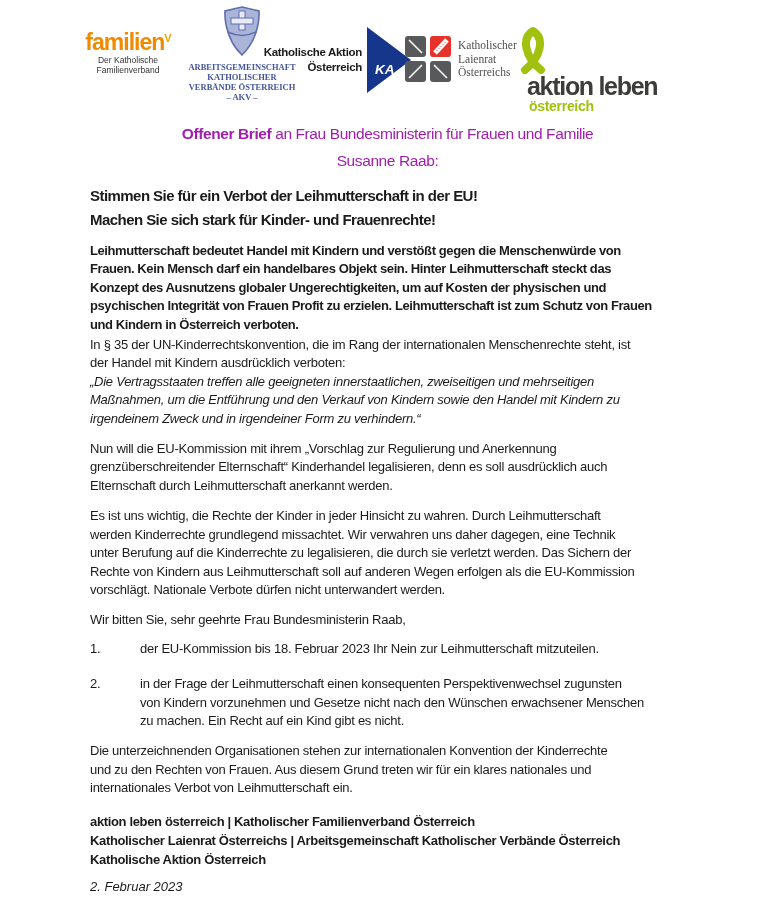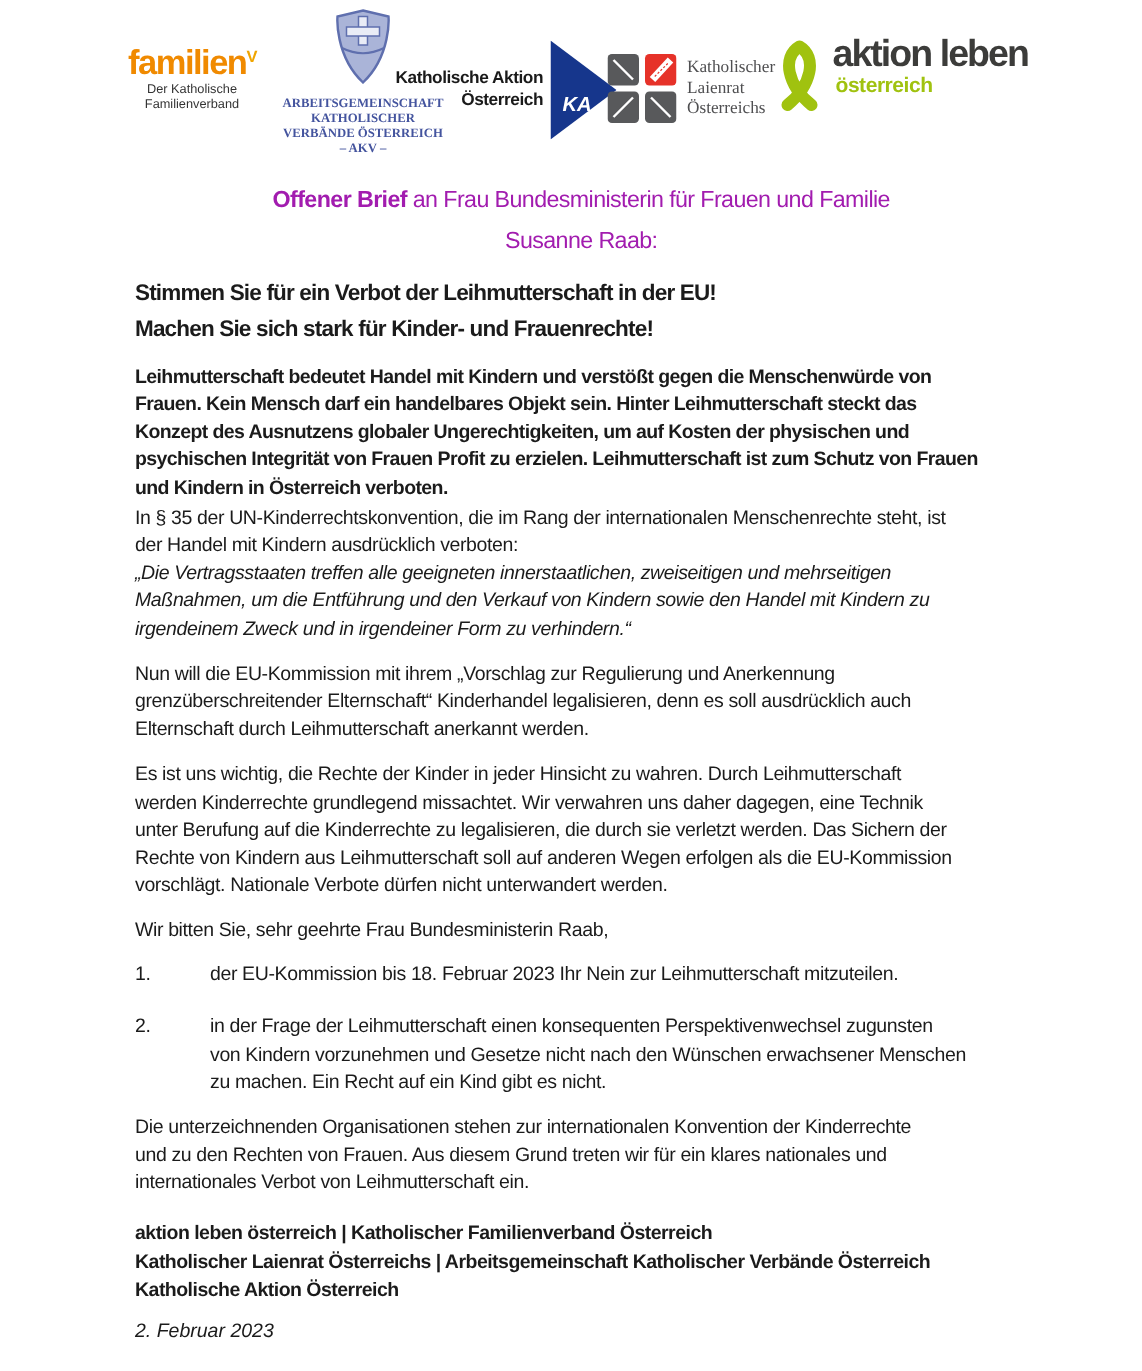--- a/index.html
+++ b/index.html
@@ -17,21 +17,21 @@
   .fam-sub{font-size:8.5px;color:#333;line-height:10px;white-space:pre-line;margin-top:1px;}
   .lg-akv{left:184px;top:6px;width:116px;text-align:center;}
   .akv-caption{font-family:"Liberation Serif",serif;font-weight:bold;font-size:8.5px;line-height:10px;
     color:#44549e;white-space:pre-line;margin-top:2px;}
   .lg-ka{left:248px;top:27px;height:66px;display:flex;align-items:center;}
   .ka-caption{width:114px;text-align:right;font-size:11.5px;font-weight:bold;color:#1a1a1a;
     line-height:15px;white-space:pre-line;margin-right:5px;letter-spacing:-0.3px;}
   .lg-laienrat{left:405px;top:36px;display:flex;align-items:flex-start;}
   .lr-caption{font-family:"Liberation Serif",serif;font-size:11.5px;color:#4f4f51;line-height:13.5px;
     white-space:pre-line;margin-left:7px;margin-top:3px;}
-  .lg-aktionleben{left:519px;top:24px;display:flex;align-items:flex-start;}
+  .lg-aktionleben{left:519px;top:24px;display:flex;align-items:flex-start;flex-direction:column;}
   .al-text{margin-left:8px;}
   .al-word{font-size:25px;font-weight:bold;color:#3c3c3a;letter-spacing:-1.3px;line-height:25px;white-space:nowrap;}
   .al-sub{font-size:14px;font-weight:bold;color:#a0c20f;letter-spacing:-0.3px;line-height:14px;margin-top:0px;margin-left:2px;}
   
   .letter{position:absolute;left:90px;top:120px;width:595px;}
   .intro{font-size:15.5px;line-height:27px;letter-spacing:-0.4px;color:#a21caf;text-align:center;}
   .intro .b{font-weight:bold;}
   .headline{font-weight:bold;font-size:15px;line-height:24px;letter-spacing:-0.55px;
     margin-top:10px;white-space:pre-line;}
   .para{font-size:13px;line-height:18.4px;letter-spacing:-0.25px;margin:12px 0 0 0;white-space:pre-line;}

